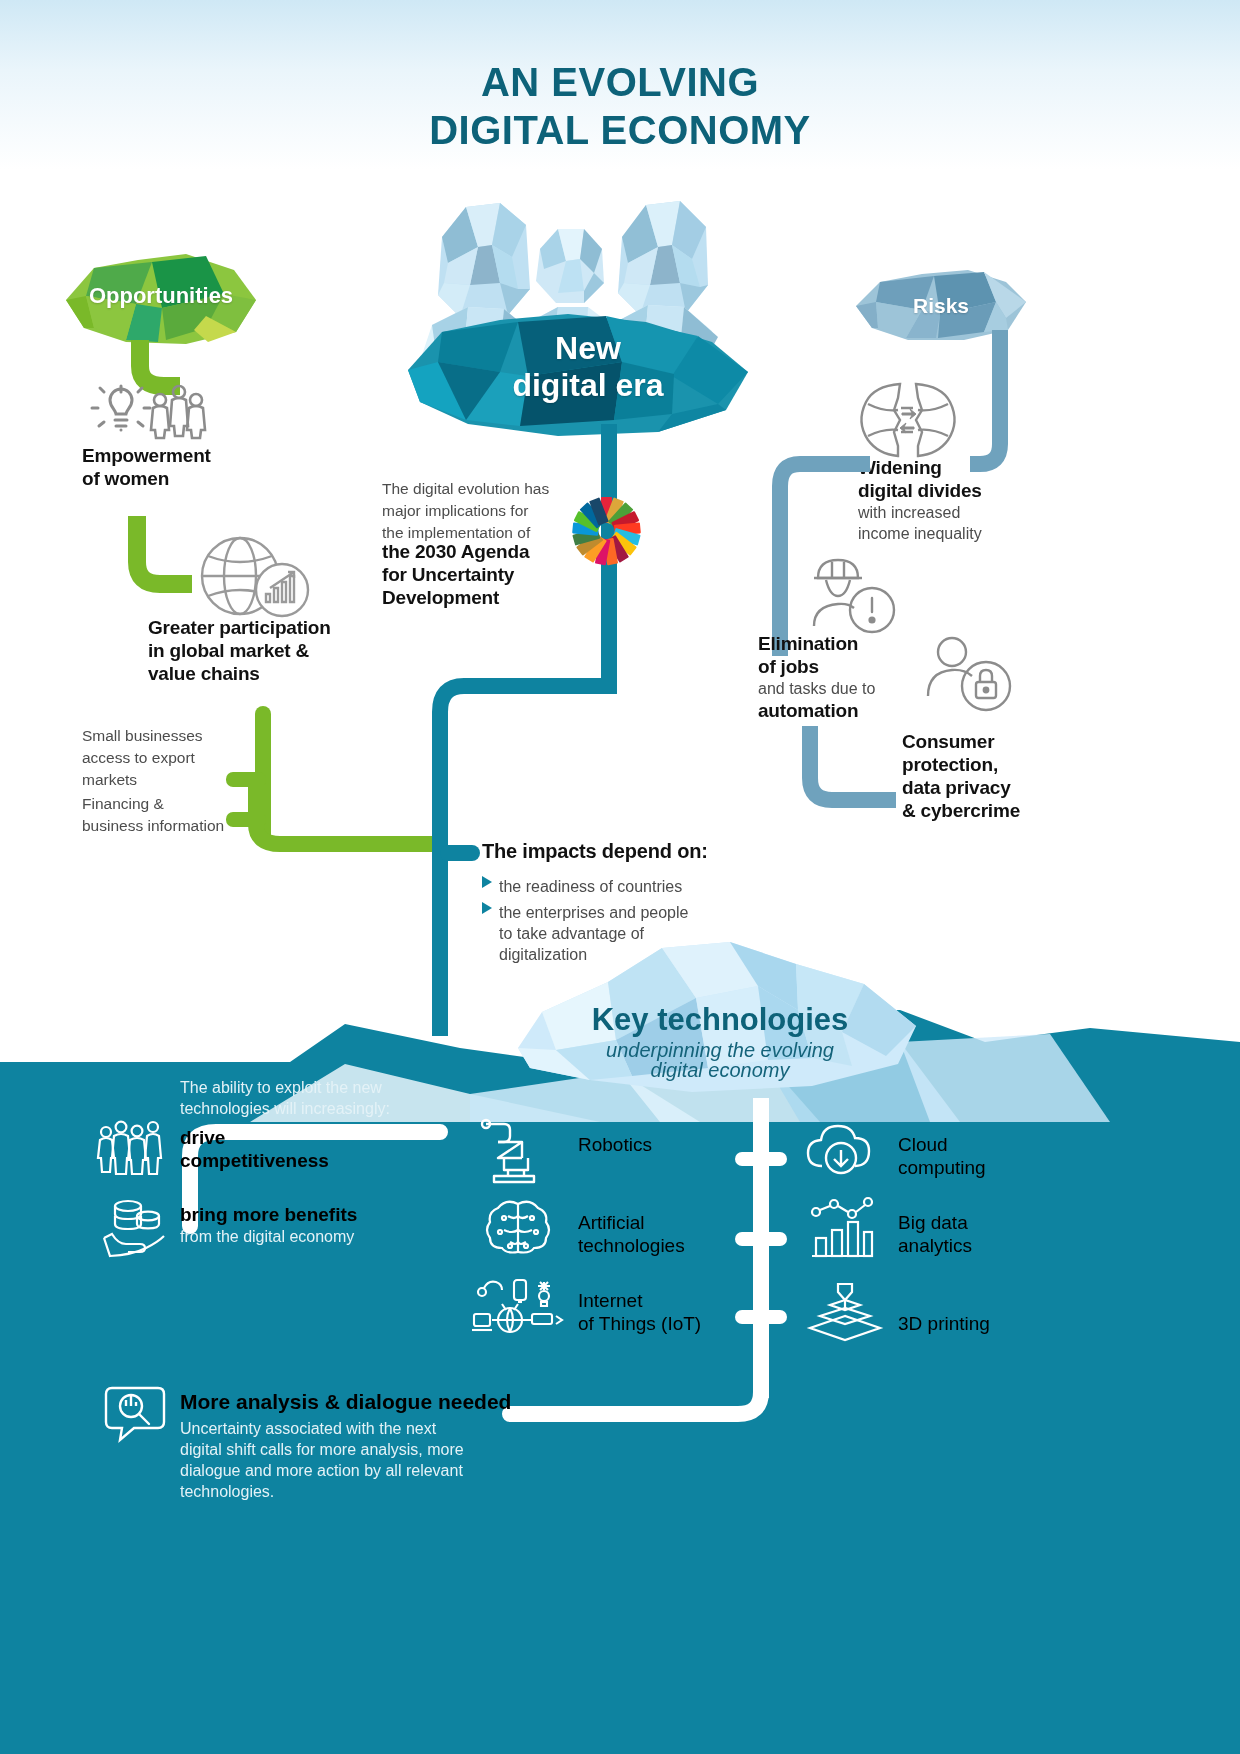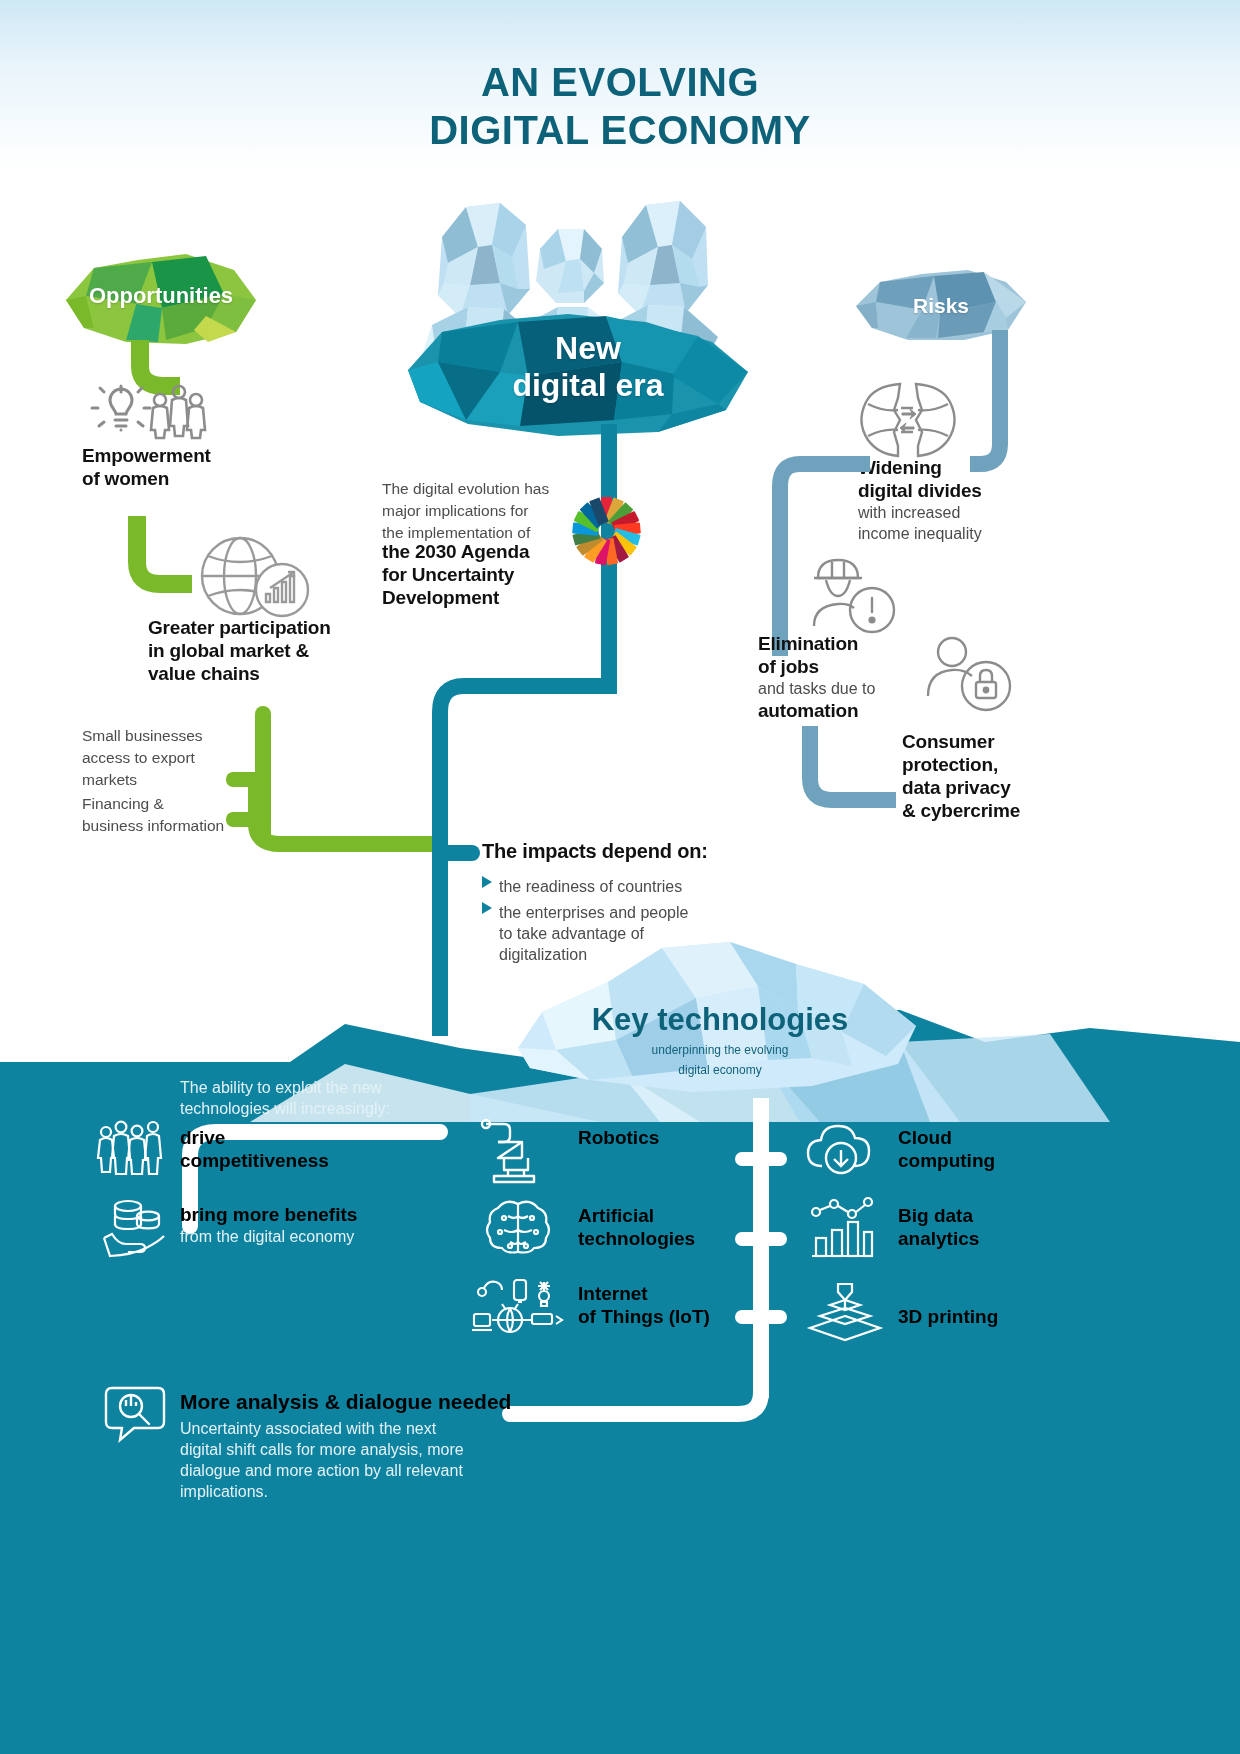--- a/index.html
+++ b/index.html
@@ -57,21 +57,21 @@
   .sdg i{
     position:absolute;left:50%;top:50%;width:11px;height:26px;
     margin-left:-5.5px;margin-top:-34px;border-radius:1px;
     transform-origin:50% 34px;display:block;
   }
 
   
   .bsub{color:#e4f2f7;font-size:16px;line-height:21px;}
   .bbold{color:#000;font-weight:bold;font-size:19px;line-height:23px;}
   .blight{color:#e4f2f7;font-size:16px;line-height:21px;}
-  .techlabel{color:#000;font-weight:bold;font-size:19px;line-height:23px;}
+  .techlabel{color:#000;font-weight:normal;font-size:19px;line-height:23px;margin-top:7px;}
 
   .icon{position:absolute;}
   svg{display:block;overflow:visible;}
 
   .bullet{display:inline-block;width:0;height:0;
     border-left:10px solid #0e83a0;border-top:6px solid transparent;
     border-bottom:6px solid transparent;margin-right:7px;vertical-align:2px;}
   .bl-row{display:flex;gap:0;align-items:flex-start;}
 </style>
 </head>
@@ -373,21 +373,21 @@
     <polygon fill="#c6e7f7" points="284,24 352,44 330,92 286,70"></polygon>
     <polygon fill="#b2dbf0" points="352,44 404,86 374,116 330,92"></polygon>
     <polygon fill="#9ecee8" points="104,100 184,58 196,128 120,136"></polygon>
     <polygon fill="#d6eefb" points="184,58 246,46 256,120 196,128"></polygon>
     <polygon fill="#aad8ef" points="246,46 286,70 300,118 256,120"></polygon>
     <polygon fill="#c2e4f5" points="286,70 330,92 340,126 300,118"></polygon>
     <polygon fill="#e2f4fd" points="6,108 44,110 78,140 18,128"></polygon>
     <polygon fill="#bde2f4" points="44,110 104,100 120,136 78,140"></polygon>
   </svg>
   <div class="cloudlabel" style="left:520px;top:1002px;width:400px;font-size:31px;color:#0d6279;text-shadow:none;">Key technologies</div>
-  <div class="cloudlabel" style="left:520px;top:1040px;width:400px;font-size:12px;font-weight:normal;color:#14637a;text-shadow:none;line-height:20px;">
+  <div class="cloudlabel" style="left:520px;top:1040px;width:400px;font-size:20px;font-weight:normal;color:#14637a;text-shadow:none;line-height:20px;font-style:italic;">
     <div>underpinning the evolving</div>
     <div>digital economy</div>
   </div>
 
   <svg style="position:absolute;left:150px;top:1096px;width:700px;height:340px;">
     <path d="M40 130 L40 60 Q40 36 66 36 L290 36" stroke="#ffffff" stroke-width="16" fill="none" stroke-linecap="round"></path>
   </svg>
 
   <div class="pipe pipe-v white" style="left:753px;top:1098px;width:16px;height:300px;border-radius:0;"></div>
   <svg style="position:absolute;left:510px;top:1380px;width:266px;height:50px;">
@@ -545,17 +545,17 @@
       <path d="M35 30 l10 10" stroke-linecap="round"></path>
       <path d="M22 22 l0 -6 M27 22 l0 -10 M32 22 l0 -4"></path>
     </g>
   </svg>
   <div style="position:absolute;left:180px;top:1390px;width:420px;">
     <div class="bbold" style="font-size:21px;">More analysis &amp; dialogue needed</div>
     <div class="blight" style="margin-top:5px;">
       <div>Uncertainty associated with the next</div>
       <div>digital shift calls for more analysis, more</div>
       <div>dialogue and more action by all relevant</div>
-      <div>implications.</div>
+      <div>technologies.</div>
     </div>
   </div>
 
 </div>
 
 </body></html>

